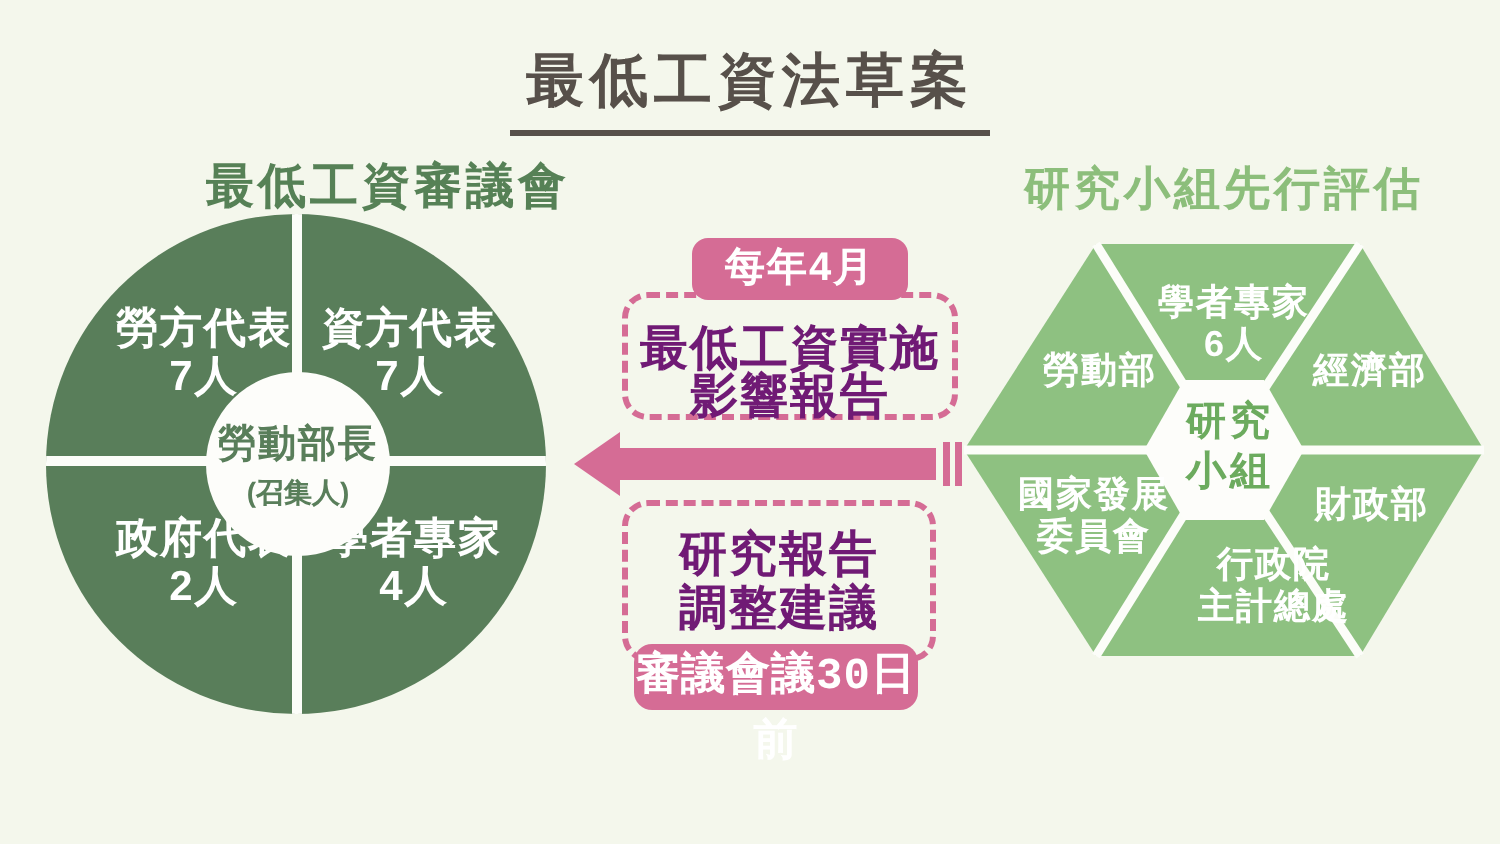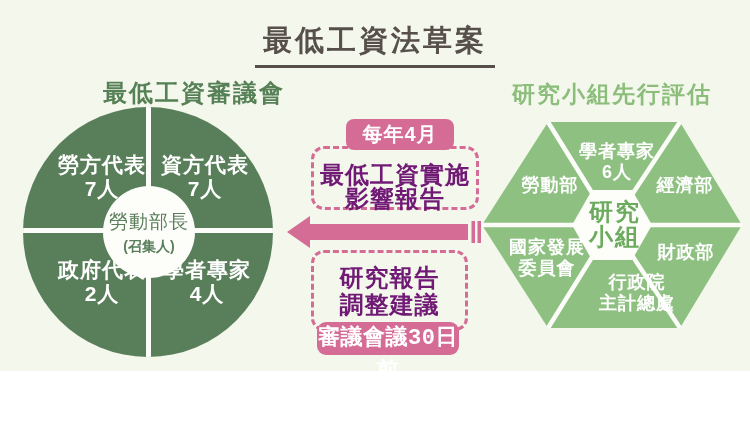--- a/index.html
+++ b/index.html
@@ -1,17 +1,17 @@
 <!DOCTYPE html>
 <html><head>
 <meta charset="utf-8">
 <style>
   html,body { margin:0; padding:0; }
   .stage {
-    position:relative; width:750px; height:371px;
+    position:relative; width:750px; height:422px;
     background:#f4f7ec; overflow:hidden;
     font-family:"Liberation Sans","DejaVu Sans",sans-serif;
   }
   
   .title-wrap { position:absolute; top:21px; left:0; width:100%; text-align:center; }
   .title-wrap span {
     display:inline-block; font-size:29px; font-weight:bold; color:#57504a;
     letter-spacing:3px; border-bottom:3px solid #57504a; padding:0 8px 4px;
   }
   
@@ -32,21 +32,21 @@
   .q-tl { left:37px;  top:153px; }
   .q-tr { left:140px; top:153px; }
   .q-bl { left:37px;  top:258px; }
   .q-br { left:142px; top:258px; }
   .donut-center {
     position:absolute; left:103px; top:186px; width:92px; height:92px;
     border-radius:50%; background:#fdfdfa; z-index:3;
     display:flex; flex-direction:column; align-items:center; justify-content:center;
     color:#597e5a; text-align:center;
   }
-  .donut-center .t1 { font-size:19px; font-weight:normal; letter-spacing:1px; }
+  .donut-center .t1 { font-size:19px; font-weight:bold; letter-spacing:1px; }
   .donut-center .t2 { font-size:14px; font-weight:bold; margin-top:3px; }
   
   .badge {
     position:absolute; background:#d56c95; color:#ffffff; font-weight:bold;
     text-align:center; z-index:4;
   }
   .badge-top { left:346px; top:119px; width:108px; height:31px; border-radius:8px;
                font-size:20px; line-height:31px; letter-spacing:1px; }
   .badge-bottom { left:317px; top:322px; width:142px; height:33px; border-radius:9px;
                   font-size:22px; line-height:33px; letter-spacing:0.5px;font-family:Liberation Mono, monospace; }
@@ -65,21 +65,21 @@
     color:#ffffff; font-weight:bold; font-size:18px; line-height:21px; letter-spacing:1px;
   }
   .hx-top { left:552px; top:141px; }
   .hx-ul  { left:485px; top:175px; }
   .hx-ur  { left:620px; top:175px; }
   .hx-ll  { left:482px; top:237px; }
   .hx-lr  { left:621px; top:242px; }
   .hx-bot { left:572px; top:272px; }
   .hex-center-label {
     position:absolute; left:550px; top:199px; width:130px; text-align:center; z-index:3;
-    color:#6cab5e; font-weight:bold; font-size:24px; line-height:25px; letter-spacing:2px;
+    color:#6cab5e; font-weight:bold; font-size:20px; line-height:25px; letter-spacing:2px;
   }
 </style>
 </head>
 <body>
 
 <div class="stage">
 
   <div class="title-wrap">
     <span>最低工資法草案</span>
   </div>

